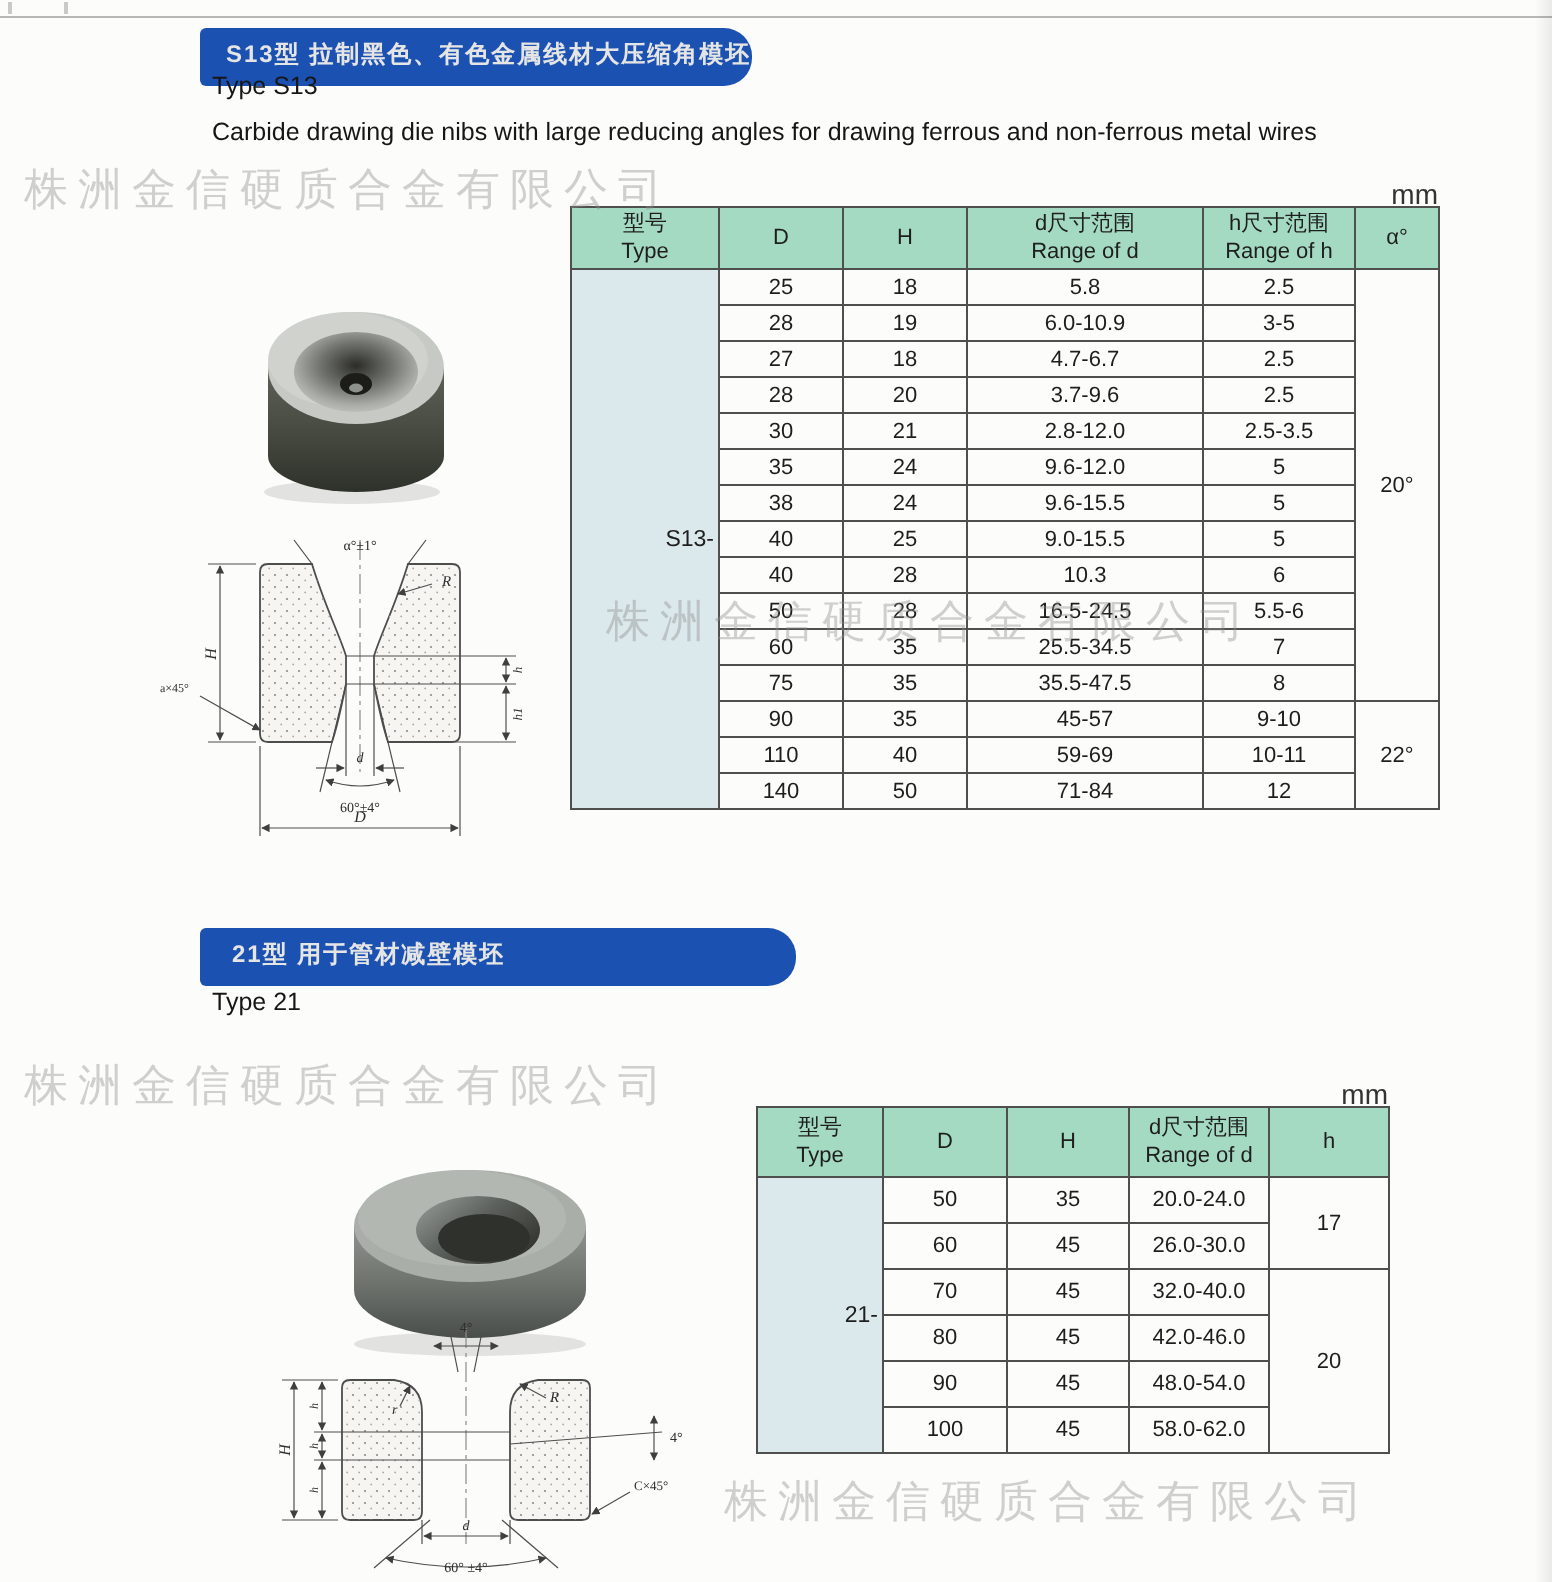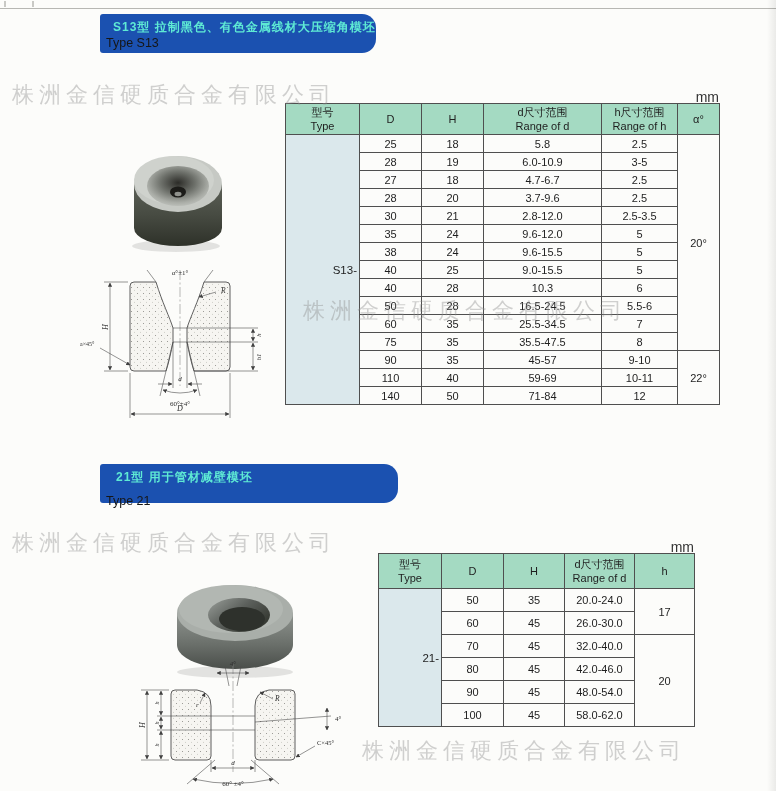--- a/index.html
+++ b/index.html
@@ -13,21 +13,21 @@
 
   
   .wm{position:absolute;font-size:22px;letter-spacing:5px;white-space:nowrap;
       color:rgba(140,140,140,0.40);z-index:6;pointer-events:none;}
   .wm1{left:12px;top:80px;}
   .wm2{left:303px;top:296px;}
   .wm3{left:12px;top:528px;}
   .wm4{left:362px;top:736px;}
 
   
-  .banner{position:absolute;height:39px;line-height:27px;background:#1b51b0;color:#5eead4;
+  .banner{position:absolute;height:29px;line-height:27px;background:#1b51b0;color:#e5e5e5;
           font-size:12px;font-weight:bold;letter-spacing:1px;padding:0 14px 0 13px;
           border-radius:3px 14px 14px 3px;box-sizing:border-box;white-space:nowrap;}
   .banner1{left:100px;top:14px;width:276px;}
   .banner2{left:100px;top:464px;width:298px;padding-left:16px;}
   .sec-line{position:absolute;font-size:12.5px;color:#161616;white-space:nowrap;}
   .tl1{left:106px;top:36px;}
   .dl1{left:106px;top:59px;}
   .tl2{left:106px;top:494px;}
   .dl2{left:106px;top:509px;}
   .mm{position:absolute;font-size:14px;color:#333;text-align:right;}
@@ -65,20 +65,21 @@
   <div class="scan-mark"></div>
   <div class="right-shadow"></div>
 
   <div class="wm wm1">株洲金信硬质合金有限公司</div>
   <div class="wm wm2">株洲金信硬质合金有限公司</div>
   <div class="wm wm3">株洲金信硬质合金有限公司</div>
   <div class="wm wm4">株洲金信硬质合金有限公司</div>
 
   <div class="banner banner1">S13型  拉制黑色、有色金属线材大压缩角模坯</div>
   <div class="sec-line tl1">Type S13</div>
+  <div class="sec-line dl1">Carbide drawing die nibs with large reducing angles for drawing ferrous and non-ferrous metal wires</div>
   <div class="mm mm1">mm</div>
 
   <table class="spec t1">
     <colgroup>
       <col style="width:74px">
         <col style="width:62px">
         <col style="width:62px">
       <col style="width:118px">
         <col style="width:76px">
         <col style="width:42px">

